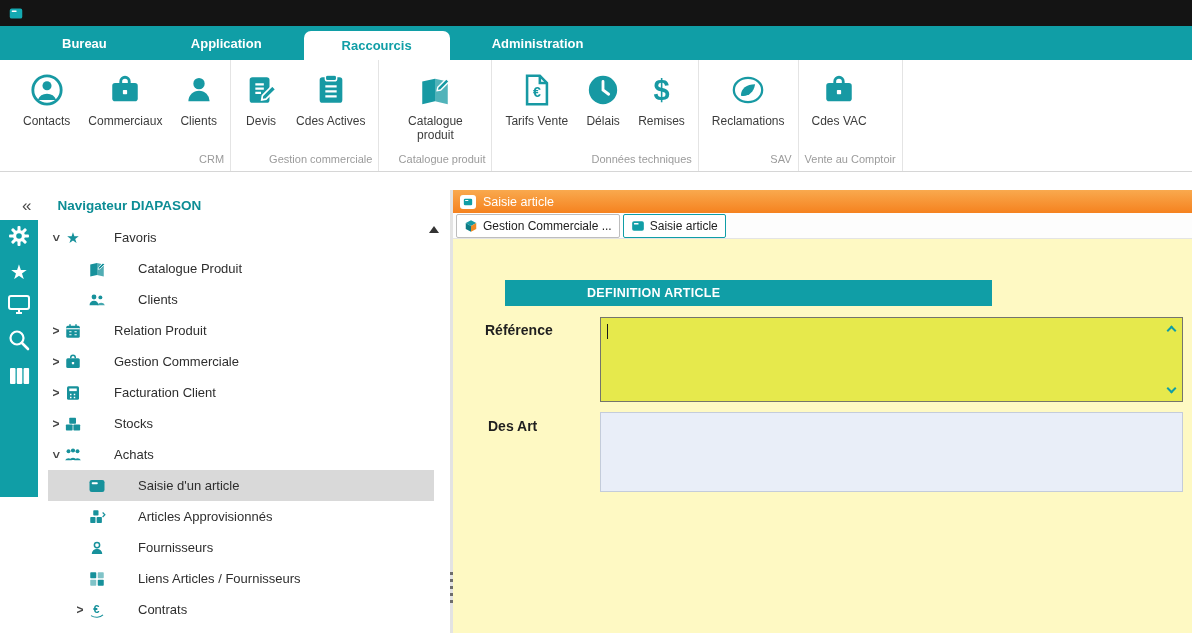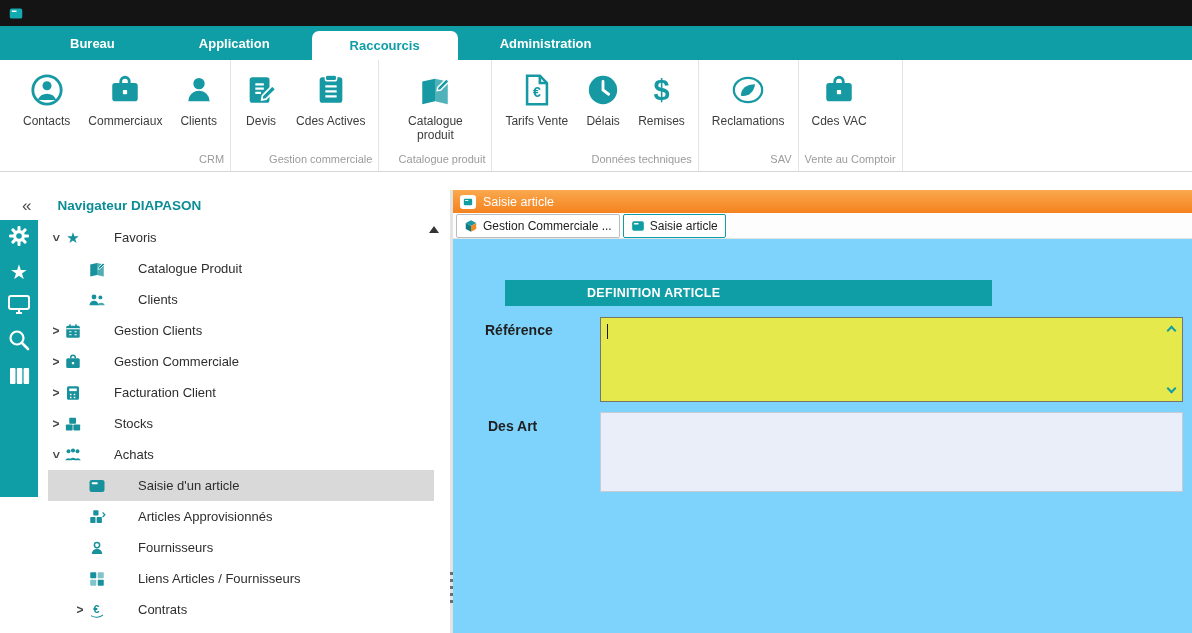--- a/index.html
+++ b/index.html
@@ -9,21 +9,21 @@
   
   .icon { display:inline-flex; align-items:center; justify-content:center; }
   .icon svg { width:100%; height:100%; display:block; }
   .icon.glyph { font-style:normal; }
 
   
   .titlebar { position:absolute; top:0; left:0; right:0; height:26px; background:#141414; display:flex; align-items:center; padding-left:7px; }
   .app-icon { width:18px; height:15px; color:#14aab2; }
 
   
-  .ribbon-tabbar { position:absolute; top:26px; left:0; right:0; height:34px; background:#109ea6; display:flex; align-items:stretch; padding-left:28px;text-align:center; }
+  .ribbon-tabbar { position:absolute; top:26px; left:0; right:0; height:34px; background:#109ea6; display:flex; align-items:stretch; padding-left:20px;text-align:center; }
   .rtab { padding:0 42px; display:flex; align-items:center; color:#fff; font-weight:bold; font-size:13px; cursor:pointer; white-space:nowrap; }
   .rtab.active { background:#fff; color:#109ea6; border-radius:7px 7px 0 0; margin-top:5px; padding:0 38px; }
 
   
   .ribbon { position:absolute; top:60px; left:0; right:0; height:112px; background:#fff; border-bottom:1px solid #d6d6d6; display:flex; padding-left:10px; }
   .ribbon-group { display:flex; flex-direction:column; border-right:1px solid #e4e4e4; padding:0 4px; }
   .ribbon-items { display:flex; align-items:flex-start; padding-top:13px; flex:1; }
   .ribbon-item { display:flex; flex-direction:column; align-items:center; padding:0 9px; cursor:pointer; max-width:104px; }
   .ribbon-icon { width:34px; height:34px; margin-bottom:7px; color:#1799a3; }
   .ribbon-icon.glyph { font-size:29px; font-weight:bold; line-height:34px; }
@@ -63,21 +63,21 @@
   .doc-titlebar { position:absolute; top:0; left:0; right:0; height:23px; background:linear-gradient(#f9a94e,#f5821f); display:flex; align-items:center; padding-left:7px; }
   .doc-icon { width:16px; height:14px; background:#fff; border-radius:3px; display:flex; align-items:center; justify-content:center; }
   .doc-icon .icon { width:12px; height:10px; color:#109ea6; }
   .doc-title { color:#fff; font-size:12.5px; margin-left:7px; }
 
   .doc-tabs { position:absolute; top:23px; left:0; right:0; height:26px; display:flex; align-items:center; gap:3px; padding-left:3px; background:#fdfdfd; border-bottom:1px solid #e4e4e4; }
   .dtab { display:flex; align-items:center; gap:5px; height:20px; padding:11px 7px; background:#fff; border:1px solid #bdbdbd; font-size:12px; color:#222; cursor:pointer; border-radius:2px; white-space:nowrap; }
   .dtab.active { border:1px solid #109ea6; }
   .dtab .icon { width:14px; height:14px; color:#109ea6; }
 
-  .doc-body { position:absolute; top:49px; left:0; right:0; bottom:0; background:#7dd3fc; }
+  .doc-body { position:absolute; top:49px; left:0; right:0; bottom:0; background:#fef9c3; }
   .section-bar { position:absolute; left:52px; top:41px; width:487px; height:26px; background:#109ea6; color:#fff; font-weight:bold; font-size:12.5px; display:flex; align-items:center; padding-left:82px; letter-spacing:0.3px; }
 
   .fields { position:absolute; left:0; top:0; right:0; bottom:0; }
   .field-label { position:absolute; width:110px; text-align:left; font-size:14px; color:#1f1f1f;font-weight:bold; }
   .label-0 { left:32px; top:83px; }
   .label-1 { left:35px; top:179px; }
   .field-input { position:absolute; left:147px; width:583px; }
   .input-0 { top:78px; height:85px; background:#e6e94c; border:1px solid #75756b; }
   .input-1 { top:173px; height:80px; background:#e9eef8; border:1px solid #c4ccda; }
 
@@ -314,21 +314,21 @@
       <div class="tree-row lvl0">
         <span class="expander">&gt;</span>
         <span class="icon tree-icon">
           <svg viewBox="0 0 24 24">
             <rect x="3" y="5" width="18" height="16" rx="2" fill="currentColor"></rect>
             <path d="M3 9h18" stroke="#fff" stroke-width="1.5"></path>
             <path d="M8 3v4M16 3v4" stroke="currentColor" stroke-width="2"></path>
             <path d="M7 13h3M7 17h3M14 13h3M14 17h3" stroke="#fff" stroke-width="1.5"></path>
           </svg>
         </span>
-        <span class="tree-label">Gestion Clients</span>
+        <span class="tree-label">Relation Produit</span>
       </div>
       <div class="tree-row lvl0">
         <span class="expander">&gt;</span>
         <span class="icon tree-icon">
           <svg viewBox="0 0 24 24">
             <path d="M9 7V6a3 3 0 0 1 6 0v1" fill="none" stroke="currentColor" stroke-width="2"></path>
             <rect x="3" y="7" width="18" height="13" rx="2" fill="currentColor"></rect>
             <rect x="10.5" y="12" width="3" height="3" rx="0.5" fill="#fff"></rect>
           </svg>
         </span>

